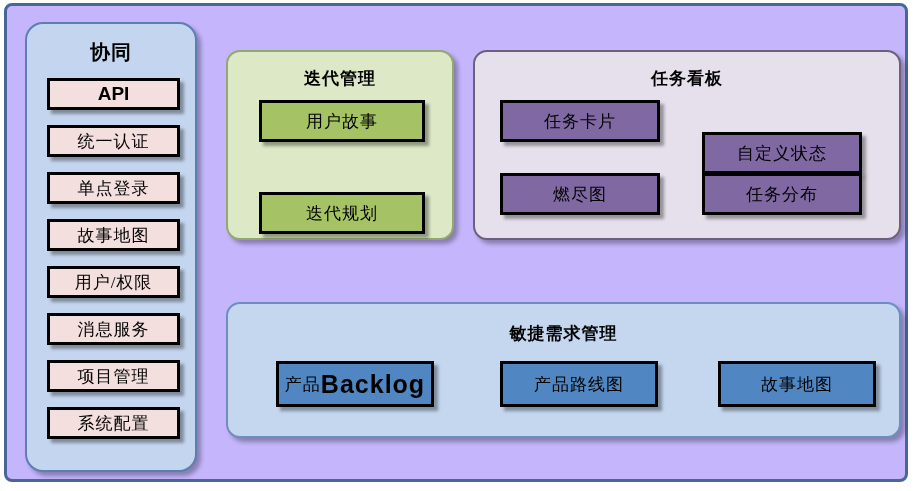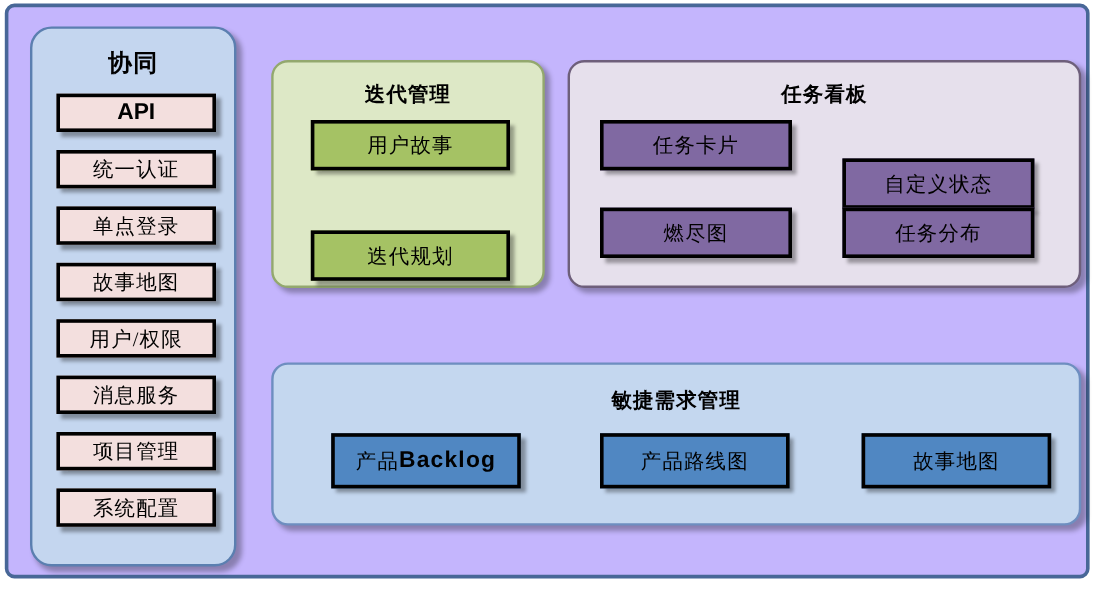--- a/index.html
+++ b/index.html
@@ -45,21 +45,21 @@
   }
   .node.latin {
     font-family: "Liberation Sans", "DejaVu Sans", sans-serif;
     font-weight: bold;
     font-size: 19px;
     letter-spacing: 0px;
   }
   .node .latin-part {
     font-family: "Liberation Sans", "DejaVu Sans", sans-serif;
     font-weight: bold;
-    font-size: 19px;
+    font-size: 25px;
   }
 
   
   .panel {
     position: absolute;
     box-sizing: border-box;
     border-radius: 14px;
     box-shadow: 4px 4px 4px rgba(0,0,0,0.30);
   }
   .panel-title {

